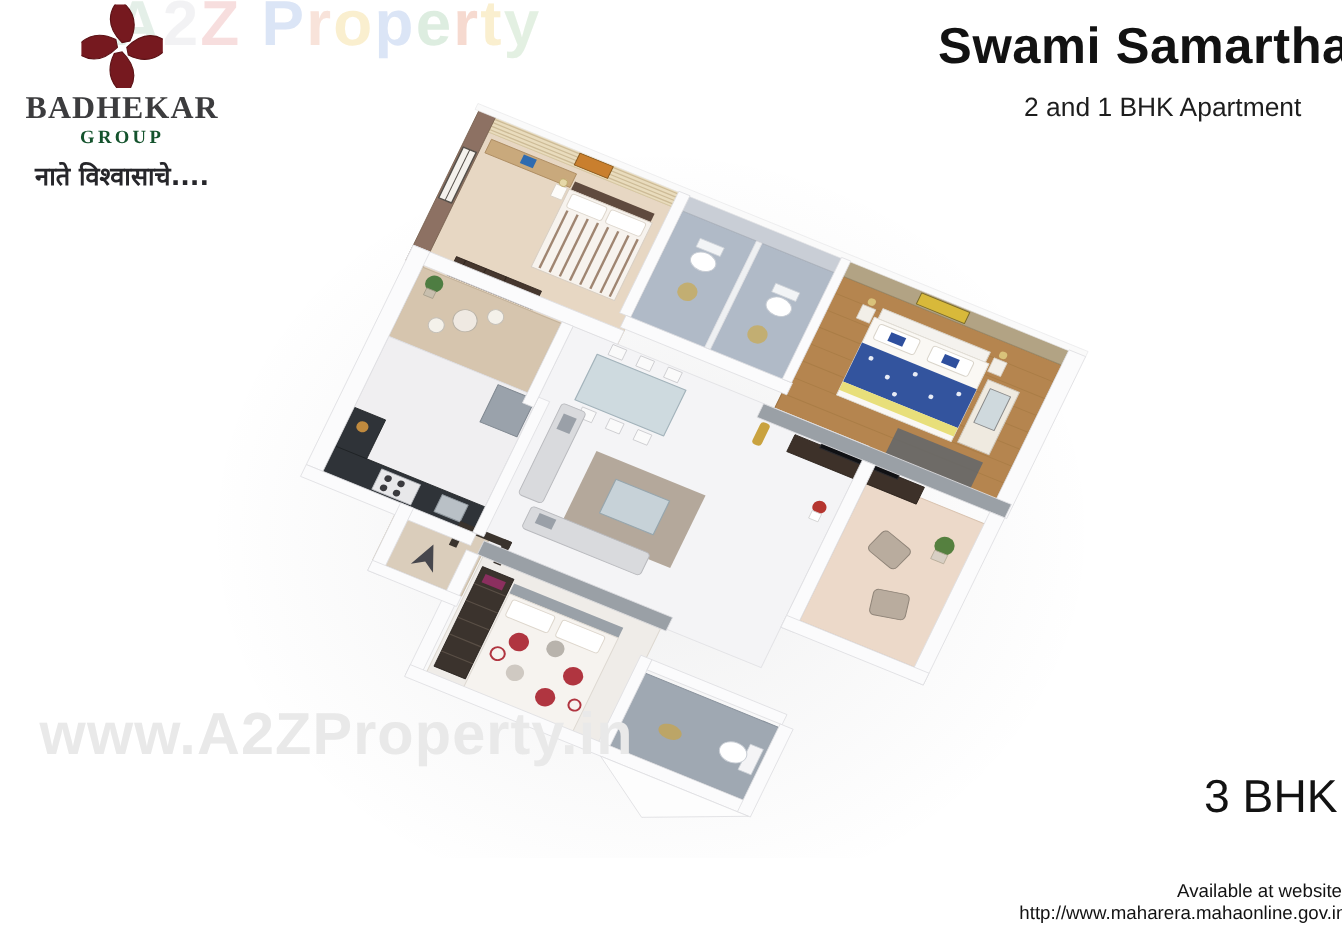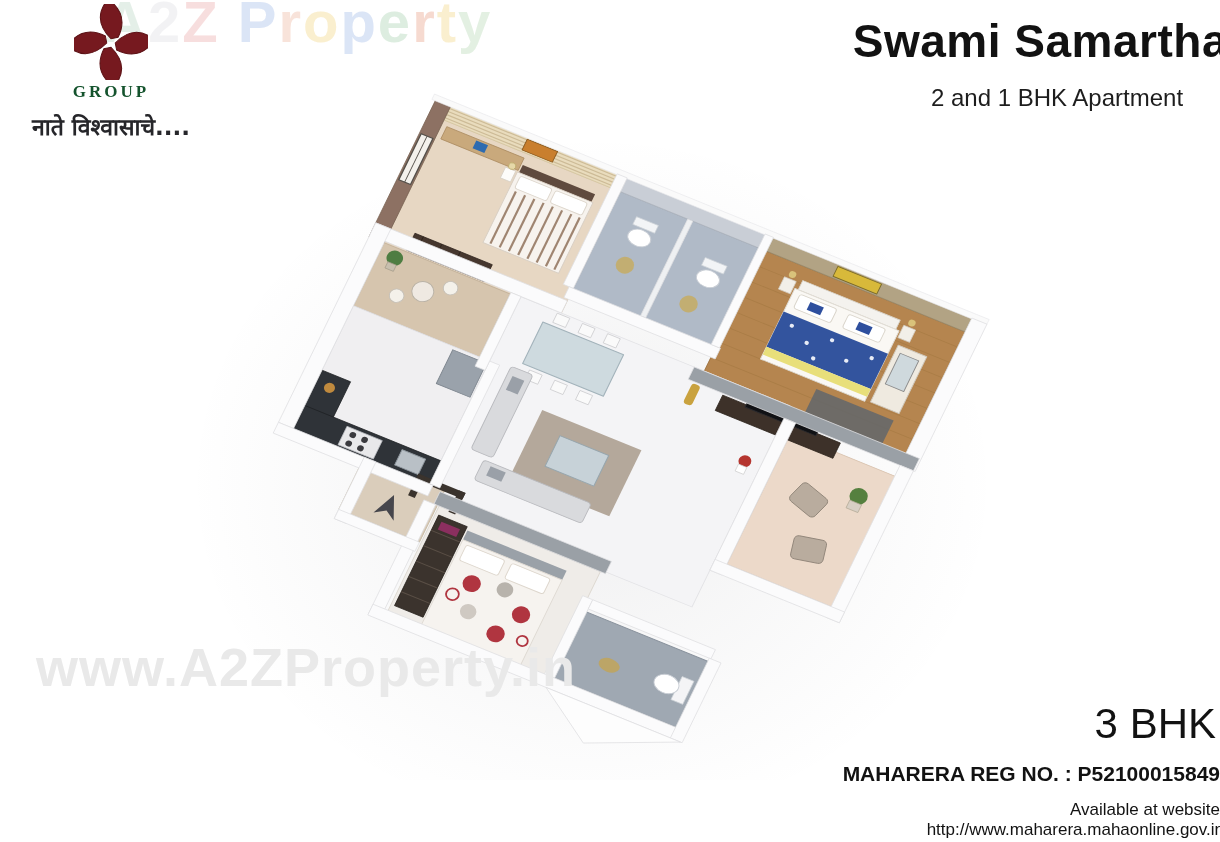--- a/index.html
+++ b/index.html
@@ -284,27 +284,27 @@
     <svg class="brand-logo" width="74" height="76" viewBox="0 0 74 76">
       <g transform="translate(37,39)">
         <g>
           <path d="M3,-3 Q3,-31 29,-33 Q33,-7 9,1 Z" stroke="#5c1216" stroke-width="1" transform="rotate(-45)" fill="#76191f"></path>
           <path d="M3,-3 Q3,-31 29,-33 Q33,-7 9,1 Z" stroke="#5c1216" stroke-width="1" transform="rotate(45)" fill="#76191f"></path>
           <path d="M3,-3 Q3,-31 29,-33 Q33,-7 9,1 Z" stroke="#5c1216" stroke-width="1" transform="rotate(135)" fill="#76191f"></path>
           <path d="M3,-3 Q3,-31 29,-33 Q33,-7 9,1 Z" stroke="#5c1216" stroke-width="1" transform="rotate(225)" fill="#76191f"></path>
         </g>
       </g>
     </svg>
+    <div class="brand-name">BADHEKAR</div>
     <div class="brand-sub">GROUP</div>
     <div class="brand-tagline">नाते विश्वासाचे....</div>
   </div>
 
   <div class="title">Swami Samartha</div>
   <div class="subtitle">2 and 1 BHK Apartment</div>
 
   <div class="wm-bottom" style="color: rgb(233, 233, 233);">www.A2ZProperty.in</div>
 
   <div class="unit-type">3 BHK</div>
-  <div class="rera">MAHARERA REG NO. : P52100015849</div>
   <div class="avail">Available at website</div>
   <div class="site">http://www.maharera.mahaonline.gov.in</div>
 
 </div>
 
 </body></html>

